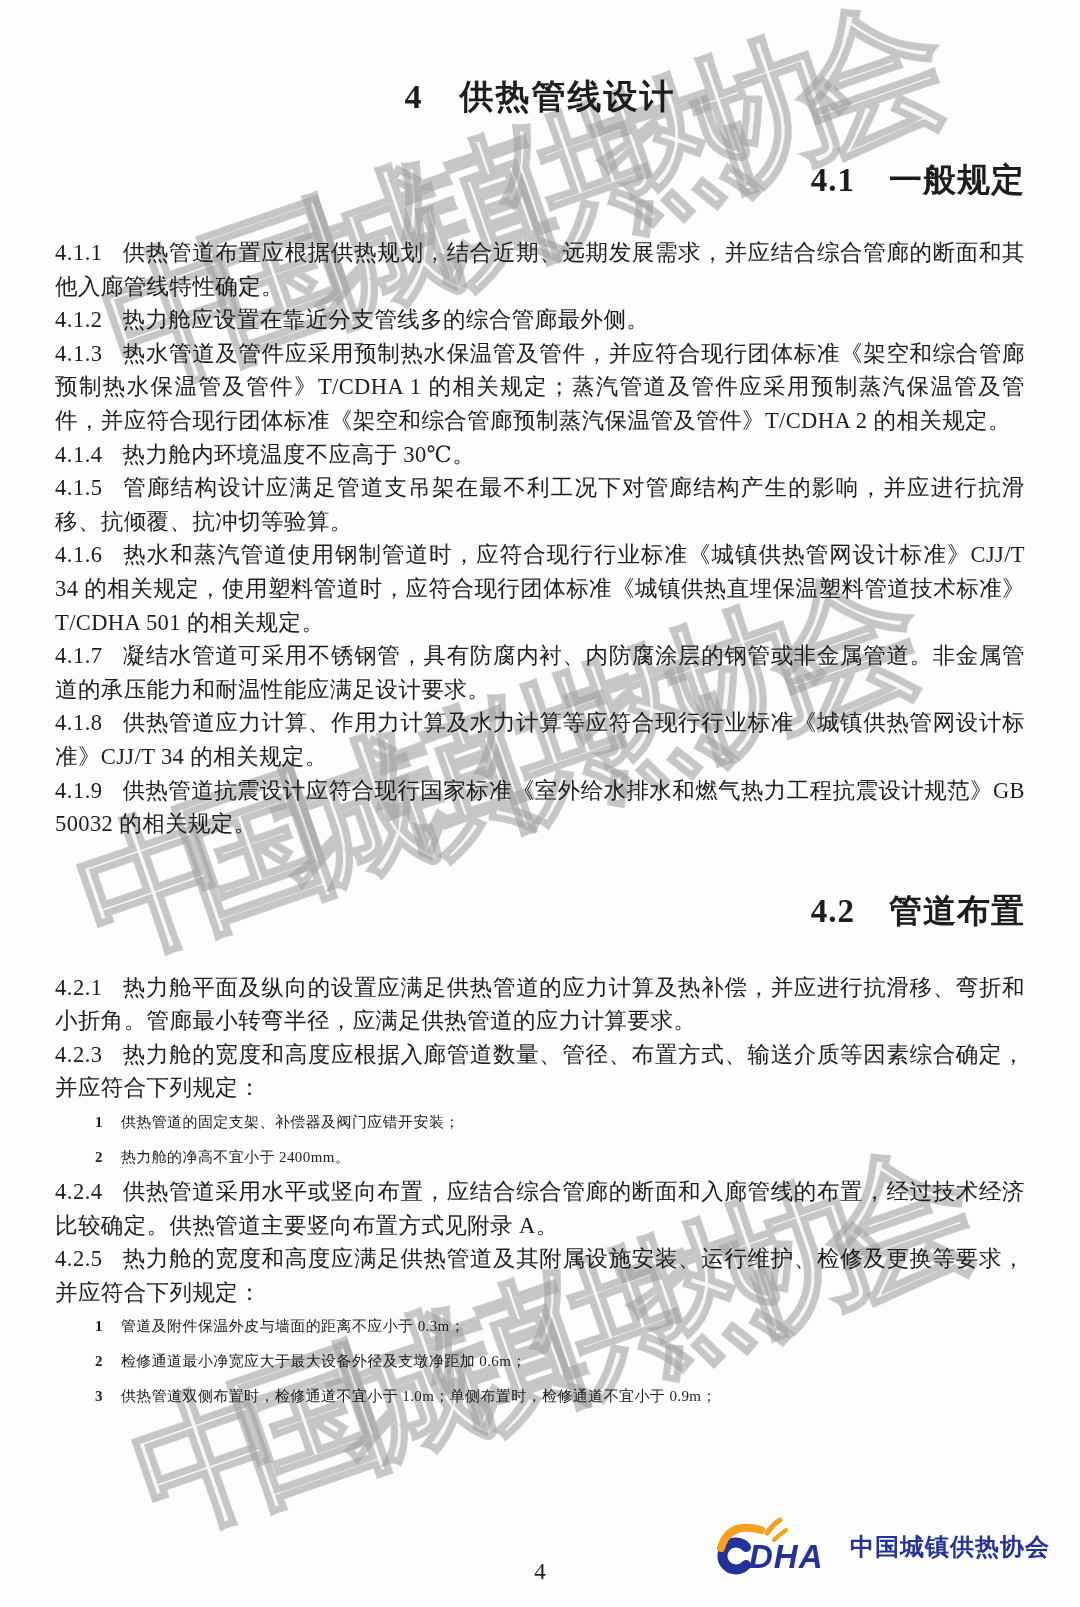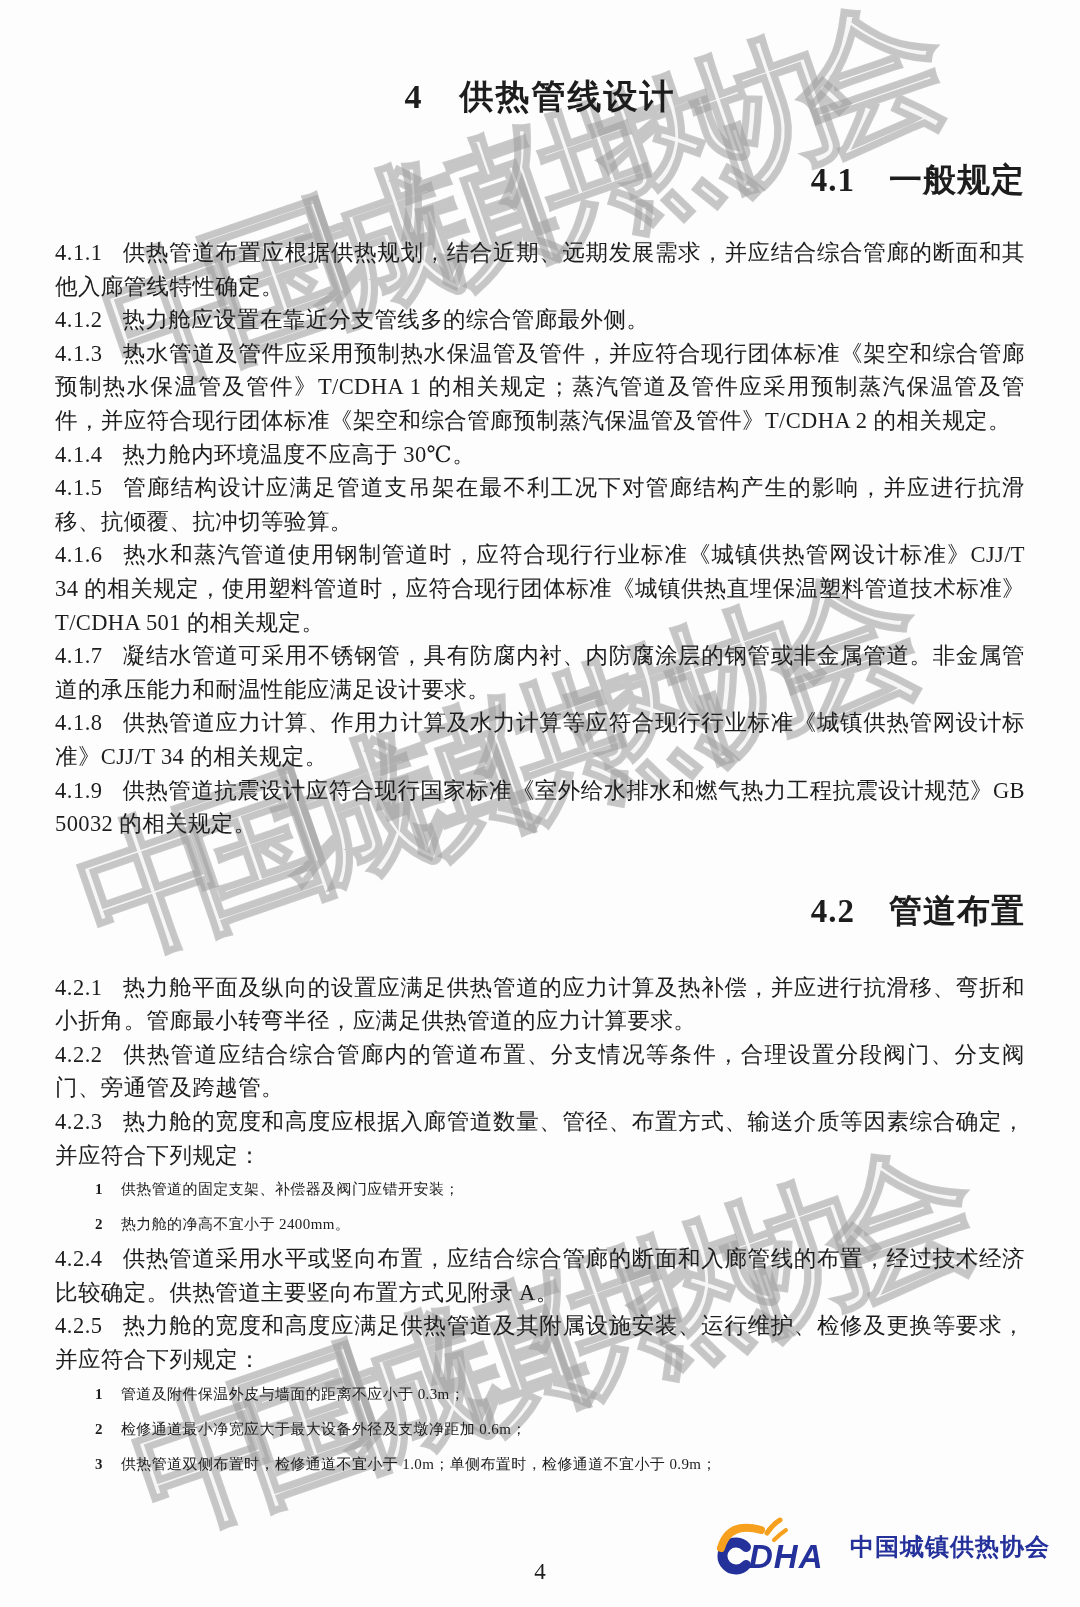--- a/index.html
+++ b/index.html
@@ -106,21 +106,20 @@
     <p class="clause"><b class="cnum">4.1.4</b><span>热力舱内环境温度不应高于 30℃。</span></p>
     <p class="clause"><b class="cnum">4.1.5</b><span>管廊结构设计应满足管道支吊架在最不利工况下对管廊结构产生的影响，并应进行抗滑移、抗倾覆、抗冲切等验算。</span></p>
     <p class="clause"><b class="cnum">4.1.6</b><span>热水和蒸汽管道使用钢制管道时，应符合现行行业标准《城镇供热管网设计标准》CJJ/T 34 的相关规定，使用塑料管道时，应符合现行团体标准《城镇供热直埋保温塑料管道技术标准》 T/CDHA 501 的相关规定。</span></p>
     <p class="clause"><b class="cnum">4.1.7</b><span>凝结水管道可采用不锈钢管，具有防腐内衬、内防腐涂层的钢管或非金属管道。非金属管道的承压能力和耐温性能应满足设计要求。</span></p>
     <p class="clause"><b class="cnum">4.1.8</b><span>供热管道应力计算、作用力计算及水力计算等应符合现行行业标准《城镇供热管网设计标准》CJJ/T 34 的相关规定。</span></p>
     <p class="clause"><b class="cnum">4.1.9</b><span>供热管道抗震设计应符合现行国家标准《室外给水排水和燃气热力工程抗震设计规范》GB 50032 的相关规定。</span></p>
 
     <h2 class="sec sec2">4.2　管道布置</h2>
 
     <p class="clause"><b class="cnum">4.2.1</b><span>热力舱平面及纵向的设置应满足供热管道的应力计算及热补偿，并应进行抗滑移、弯折和小折角。管廊最小转弯半径，应满足供热管道的应力计算要求。</span></p>
-    <p class="clause"><b class="cnum">4.2.2</b><span>供热管道应结合综合管廊内的管道布置、分支情况等条件，合理设置分段阀门、分支阀门、旁通管及跨越管。</span></p>
     <p class="clause"><b class="cnum">4.2.3</b><span>热力舱的宽度和高度应根据入廊管道数量、管径、布置方式、输送介质等因素综合确定，并应符合下列规定：</span></p>
     <p class="item"><b class="inum">1</b><span>供热管道的固定支架、补偿器及阀门应错开安装；</span></p>
     <p class="item"><b class="inum">2</b><span>热力舱的净高不宜小于 2400mm。</span></p>
     <p class="clause"><b class="cnum">4.2.4</b><span>供热管道采用水平或竖向布置，应结合综合管廊的断面和入廊管线的布置，经过技术经济比较确定。供热管道主要竖向布置方式见附录 A。</span></p>
     <p class="clause"><b class="cnum">4.2.5</b><span>热力舱的宽度和高度应满足供热管道及其附属设施安装、运行维护、检修及更换等要求，并应符合下列规定：</span></p>
     <p class="item"><b class="inum">1</b><span>管道及附件保温外皮与墙面的距离不应小于 0.3m；</span></p>
     <p class="item"><b class="inum">2</b><span>检修通道最小净宽应大于最大设备外径及支墩净距加 0.6m；</span></p>
     <p class="item"><b class="inum">3</b><span>供热管道双侧布置时，检修通道不宜小于 1.0m；单侧布置时，检修通道不宜小于 0.9m；</span></p>
 
   </div>

